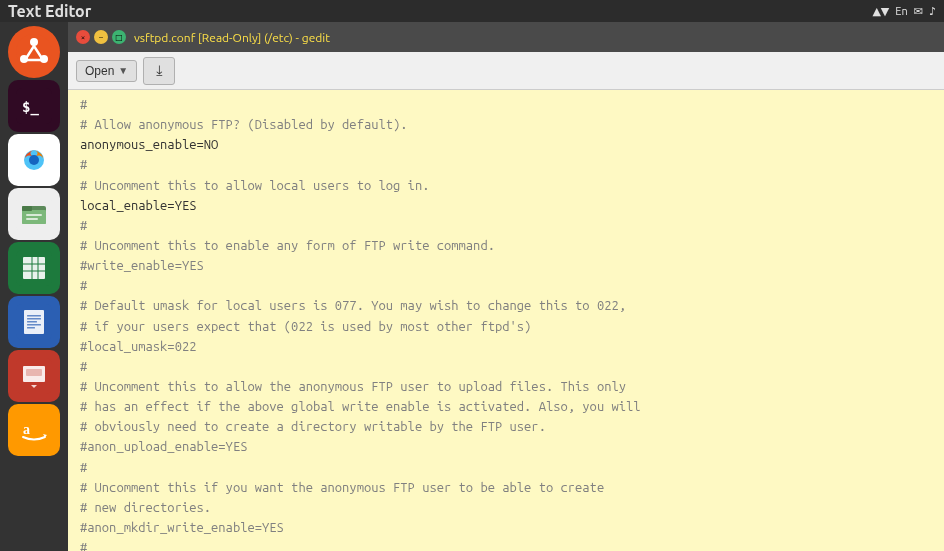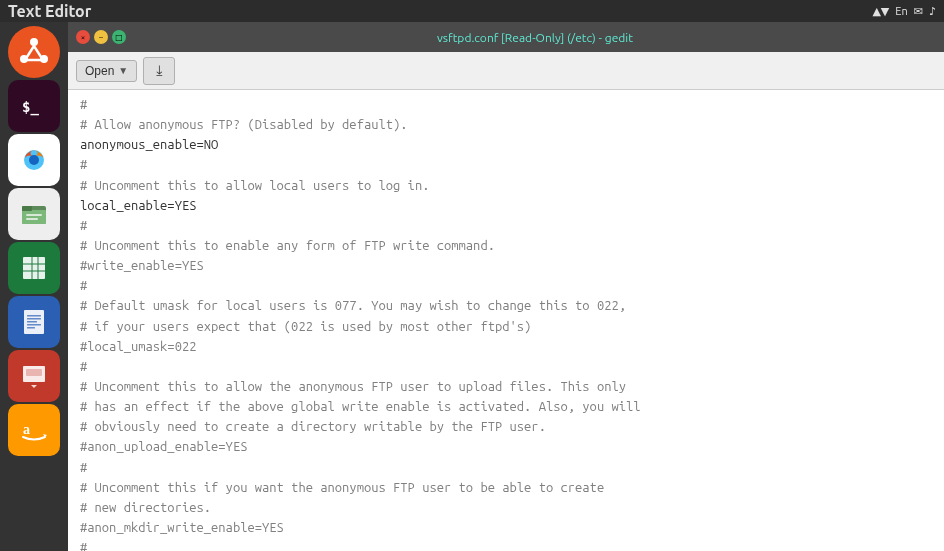--- a/index.html
+++ b/index.html
@@ -138,22 +138,21 @@
       display: flex;
       align-items: center;
       justify-content: center;
       font-size: 8px;
     }
     .win-btn-close { background: #e74c3c; }
     .win-btn-min { background: #f0c040; }
     .win-btn-max { background: #3cb371; }
     .title-text {
       flex: 1;
-      text-align: center;
-      color: #5eead4;
+      color: #fde047;
       font-size: 12px;
     }
 
     
     .toolbar {
       height: 38px;
       background: #f0f0f0;
       display: flex;
       align-items: center;
       padding: 9px 8px;
@@ -188,21 +187,21 @@
       cursor: pointer;
       font-size: 14px;
       color: #333;
       width: 32px;
       height: 28px;
     }
 
     
     .editor-area {
       flex: 1;
-      background: #ffffff;
+      background: #fef9c3;
       overflow: hidden;
       position: relative;
     }
     .editor-content {
       width: 100%;
       height: 100%;
       overflow-y: auto;
       overflow-x: hidden;
       padding: 4px 12px;
       font-family: 'Ubuntu Mono', 'DejaVu Sans Mono', 'Courier New', monospace;

